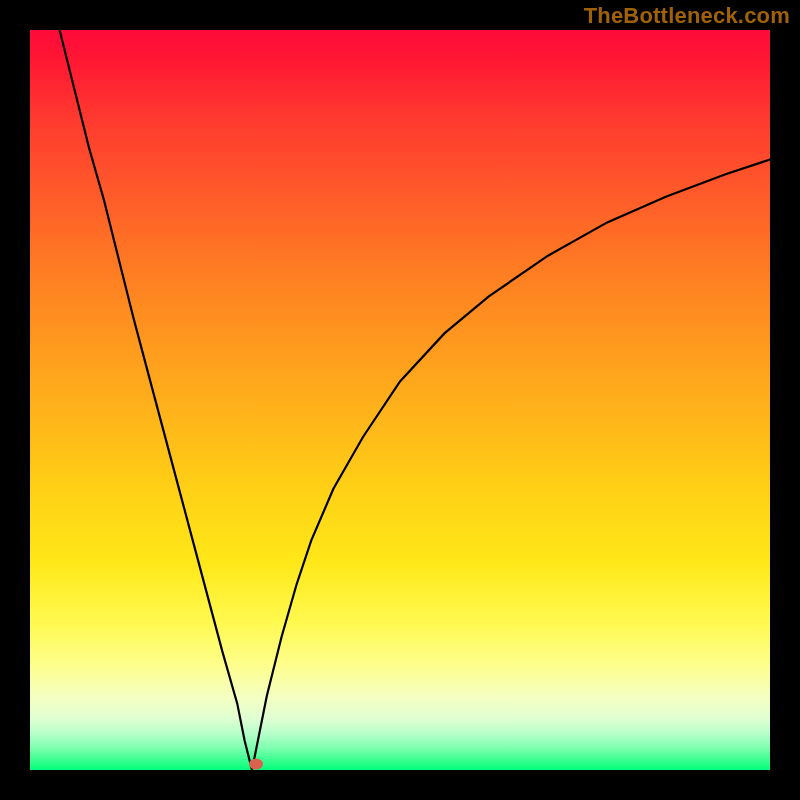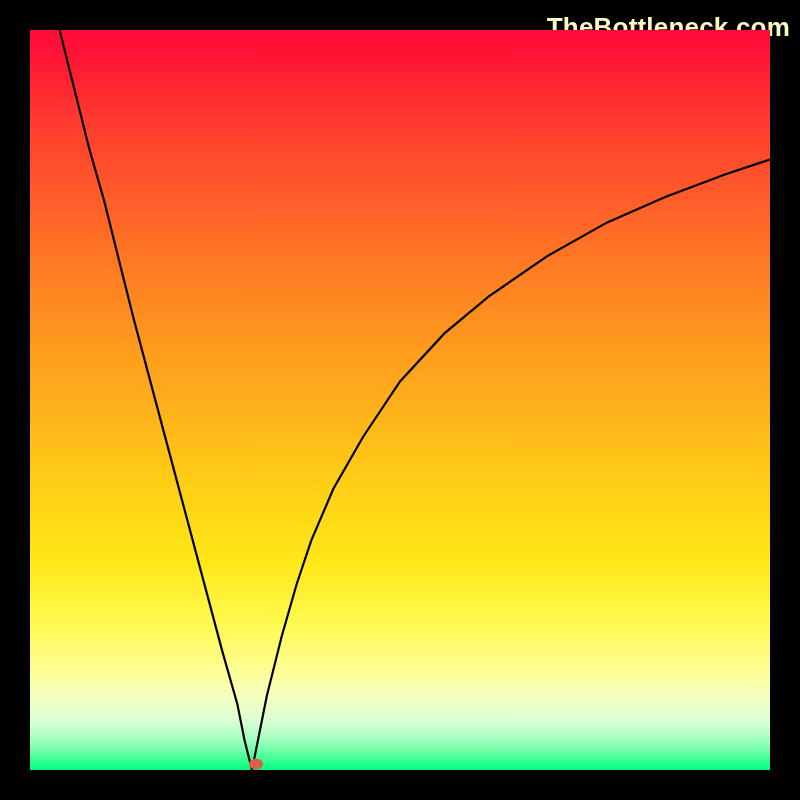--- a/index.html
+++ b/index.html
@@ -39,26 +39,26 @@
       #f5ffc0 90%,
       #e0ffd2 93%,
       #b8ffca 95%,
       #7fffb0 97%,
       #2bff8a 99%,
       #00ff7a 100%
     );
   }
   .watermark {
     position: absolute;
-    top: 12px;
+    top: 3px;
     right: 10px;
     font-family: Arial, Helvetica, sans-serif;
-    font-size: 26px;
+    font-size: 22px;
     font-weight: 600;
-    color: #fef9c3;
+    color: #a16207;
     letter-spacing: 0.2px;
   }
   svg.curve-layer {
     position: absolute;
     left: 0;
     top: 0;
     width: 740px;
     height: 740px;
     pointer-events: none;
   }

